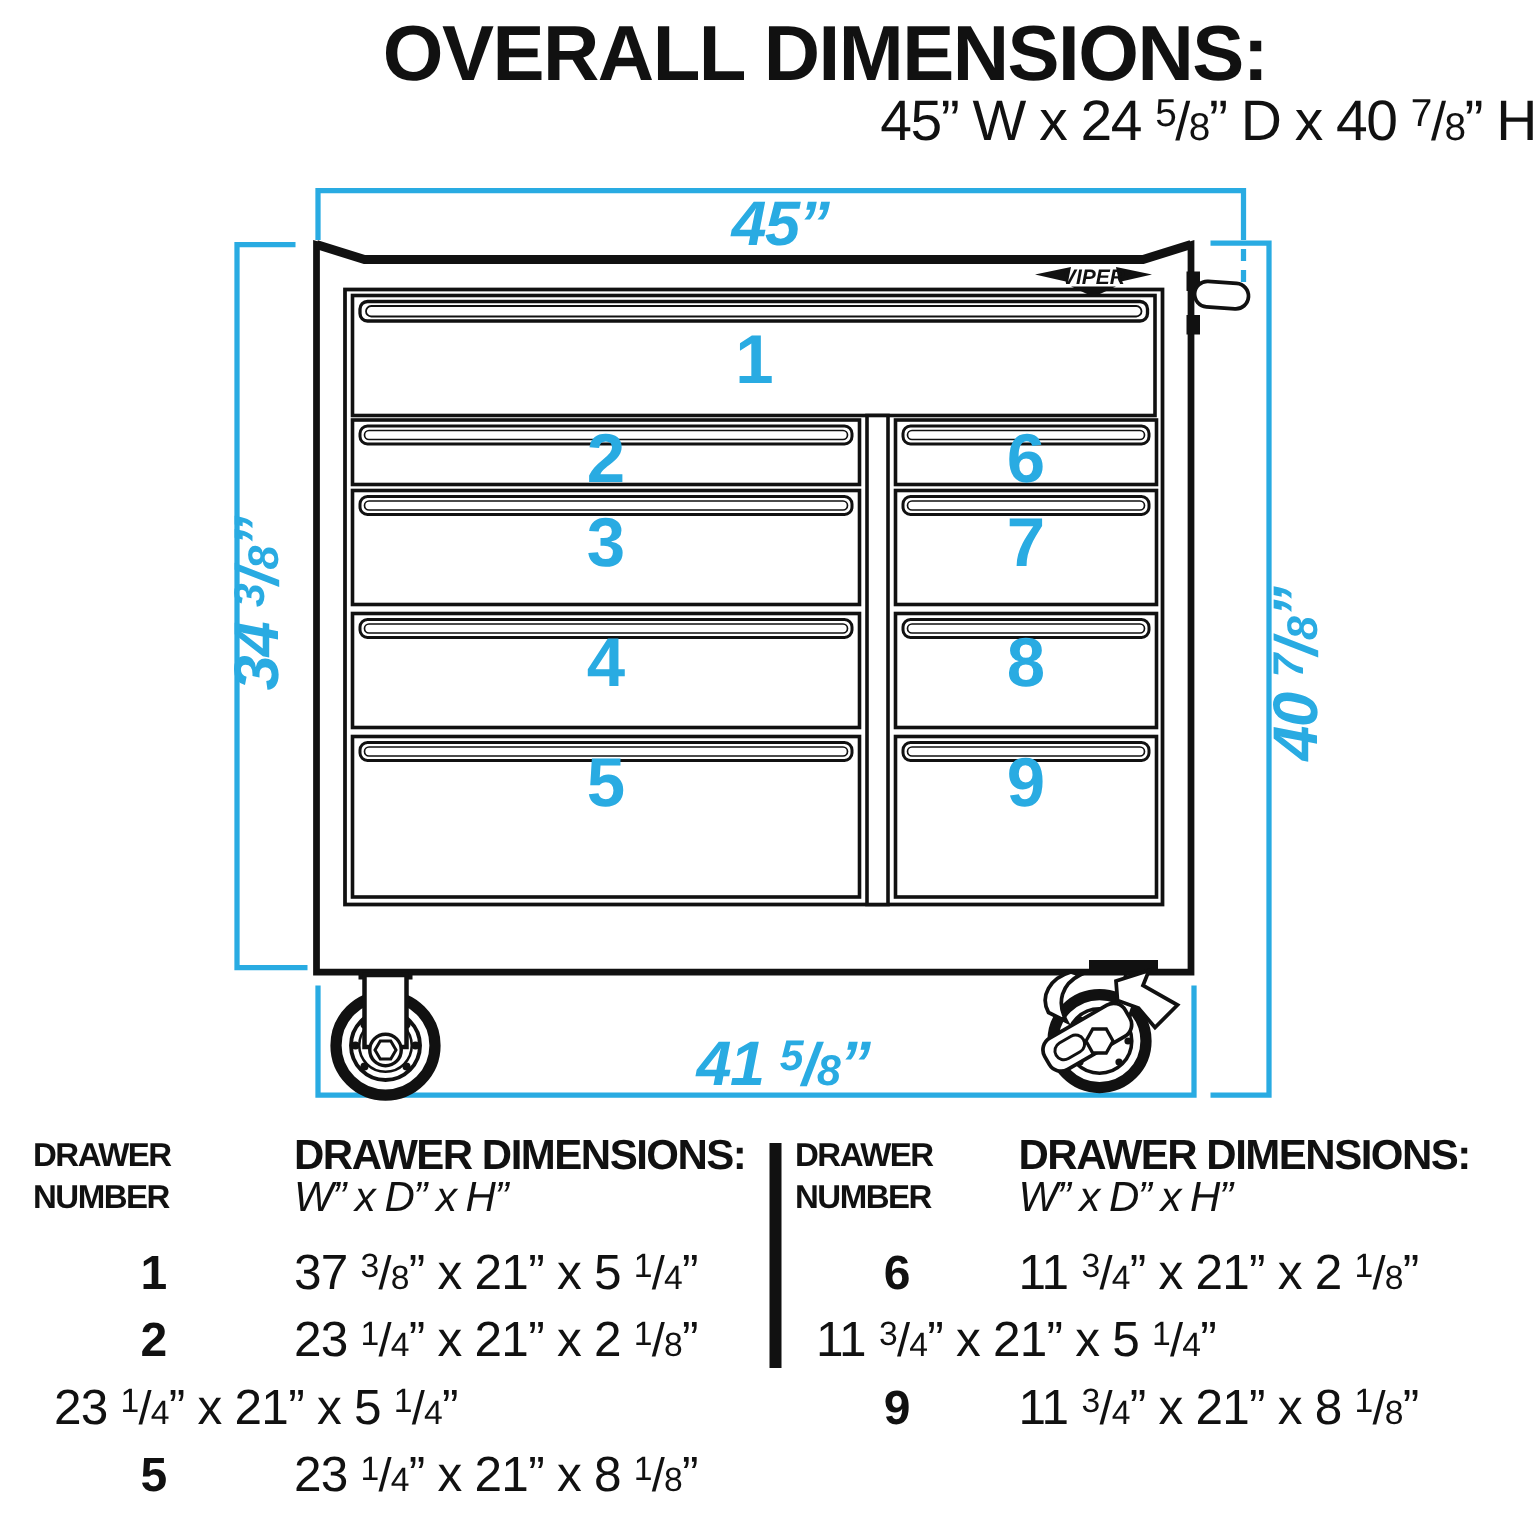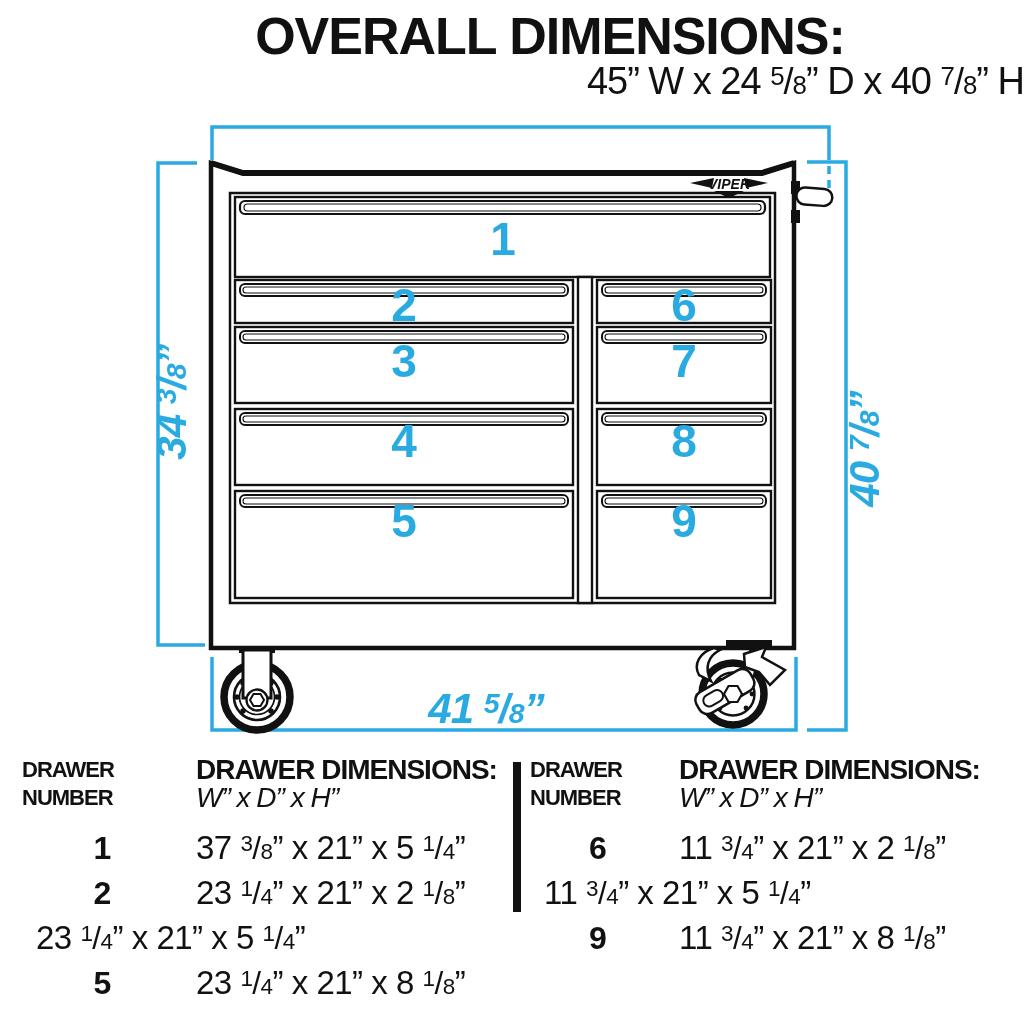--- a/index.html
+++ b/index.html
@@ -202,23 +202,24 @@
   <div class="drawer-num" style="left:458px;top:106px;">1</div>
   <div class="drawer-num" style="left:359px;top:172px;">2</div>
   <div class="drawer-num" style="left:359px;top:228px;">3</div>
   <div class="drawer-num" style="left:359px;top:308px;">4</div>
   <div class="drawer-num" style="left:359px;top:388px;">5</div>
   <div class="drawer-num" style="left:639px;top:172px;">6</div>
   <div class="drawer-num" style="left:639px;top:228px;">7</div>
   <div class="drawer-num" style="left:639px;top:308px;">8</div>
   <div class="drawer-num" style="left:639px;top:388px;">9</div>
 
+  <div class="dim-label" style="left:450px;top:18px;width:140px;">45”</div>
   <div class="dim-label rot" style="left:87px;top:271px;width:170px;">34 <span class="fr"><span class="fn">3</span><span class="fs">/</span><span class="fd">8</span></span>”</div>
   <div class="dim-label rot" style="left:772px;top:318px;width:185px;">40 <span class="fr"><span class="fn">7</span><span class="fs">/</span><span class="fd">8</span></span>”</div>
-  <div class="dim-label" style="left:376px;top:578px;width:220px;">41 <span class="fr"><span class="fn">5</span><span class="fs">/</span><span class="fd">8</span></span>”</div>
+  <div class="dim-label" style="left:412px;top:578px;width:220px;">41 <span class="fr"><span class="fn">5</span><span class="fs">/</span><span class="fd">8</span></span>”</div>
 </div>
 
 <div id="table-left" class="dim-table">
   <div class="tbl-head">
     <div class="th-num">
       <div>DRAWER</div>
       <div>NUMBER</div>
     </div>
     <div class="th-dims">
       <div class="l1">DRAWER DIMENSIONS:</div>

